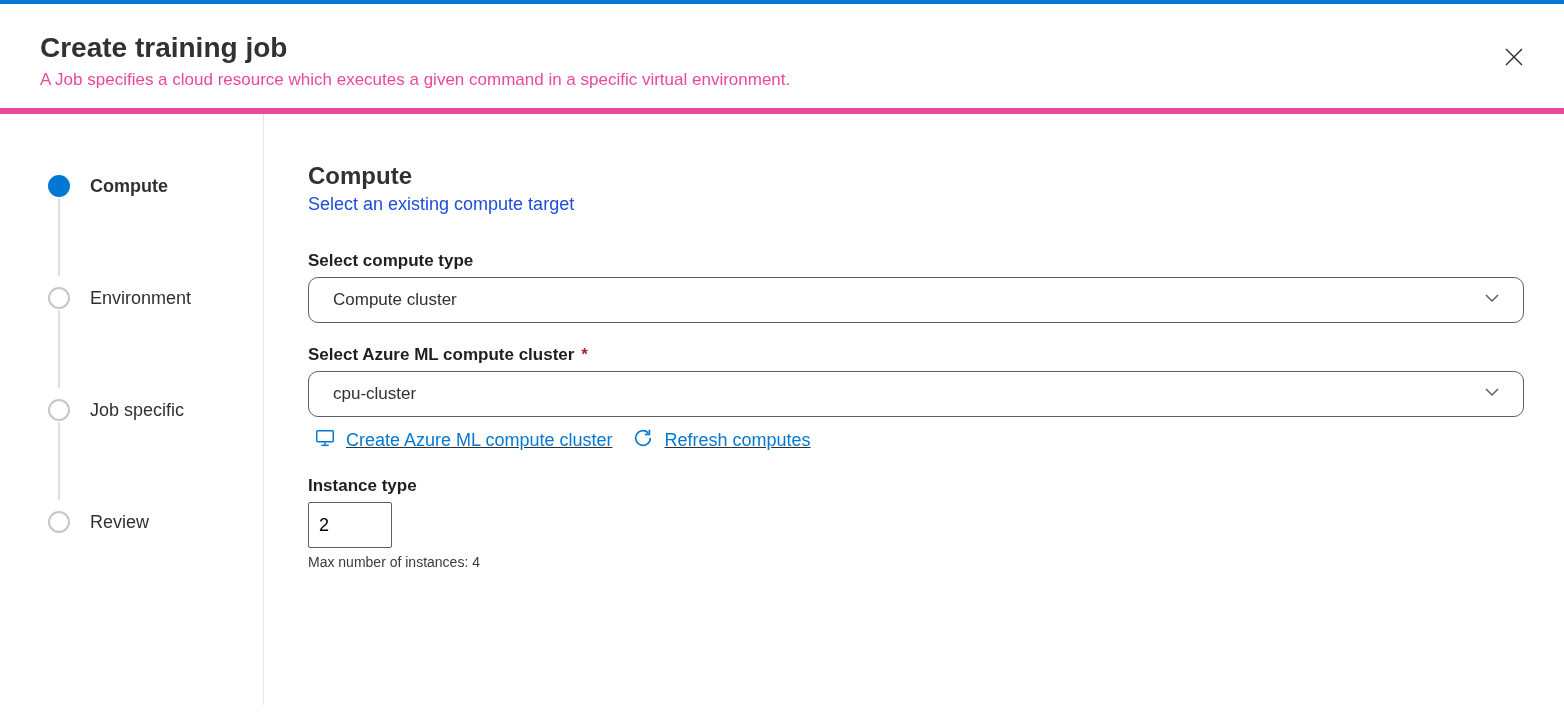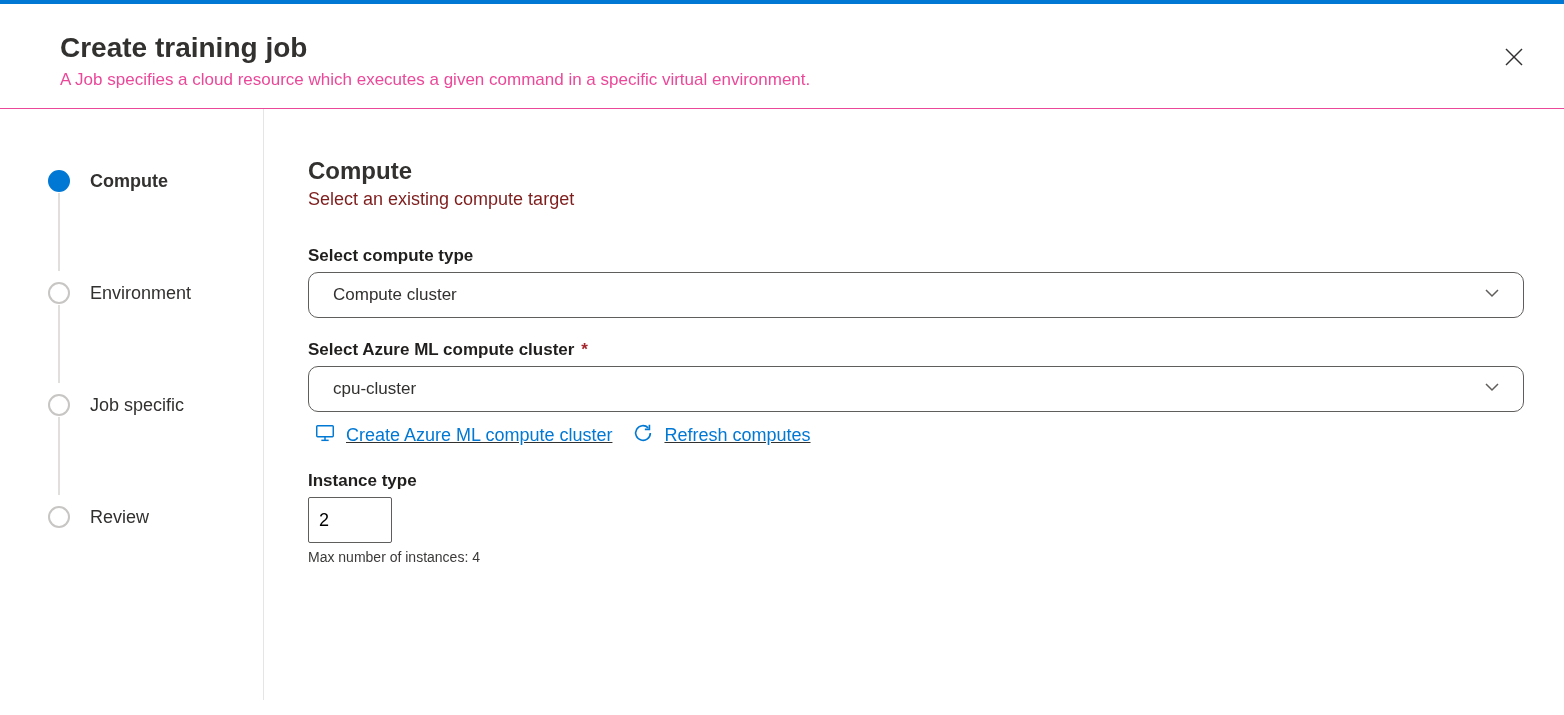--- a/index.html
+++ b/index.html
@@ -6,22 +6,22 @@
     body {
       font-family: "Segoe UI", -apple-system, BlinkMacSystemFont, sans-serif;
       color: #323130;
       background: #fff;
       width: 1564px;
       height: 715px;
       position: relative;
     }
     .top-bar { height: 4px; background: #0078d4; }
     .header {
-      padding: 28px 40px 18px 60px;
-      border-bottom: 1px solid #ec4899;
+      padding: 28px 40px 18px 40px;
+      border-bottom: 6px solid #ec4899;
       position: relative;
     }
     .header-title { font-size: 28px; font-weight: 600; margin-bottom: 6px; }
     .header-subtitle { font-size: 17px; color: #ec4899; }
     .close-btn {
       position: absolute; top: 38px; right: 34px;
       width: 32px; height: 32px; display: flex; align-items: center; justify-content: center;
       cursor: pointer; color: #323130; background: none; border: none; padding: 0;
     }
     .body { display: flex; height: calc(715px - 4px - 120px); }
@@ -36,21 +36,21 @@
       border: 2px solid #c8c6c4; background: #fff; flex-shrink: 0;
     }
     .step.active .step-bubble { background: #0078d4; border-color: #0078d4; }
     .step-label { margin-left: 20px; font-size: 18px; }
     .step.active .step-label { font-weight: 700; }
     .step-line {
       position: absolute; left: 10px; top: 28px; width: 2px; height: 78px; background: #e1dfdd;
     }
     .main { flex: 1; padding: 48px 40px 0 44px; }
     .section-title { font-size: 24px; font-weight: 700; margin-bottom: 4px; }
-    .section-subtitle { font-size: 18px; color: #7f1d1d; margin-bottom: 36px; }
+    .section-subtitle { font-size: 18px; color: #1d4ed8; margin-bottom: 36px; }
     .field { margin-bottom: 22px; }
     .field-label { font-size: 17px; font-weight: 600; color: #201f1e; margin-bottom: 6px; display: block; }
     .field-label .req { color: #a4262c; margin-left: 2px; }
     .select-box {
       width: 100%;
       height: 46px; border: 1px solid #605e5c; border-radius: 10px;
       display: flex; align-items: center; justify-content: space-between;
       padding: 0 24px; font-size: 17px; cursor: pointer; background: #fff;
     }
     .chev { width: 14px; height: 14px; flex-shrink: 0; margin-left: 8px; }

